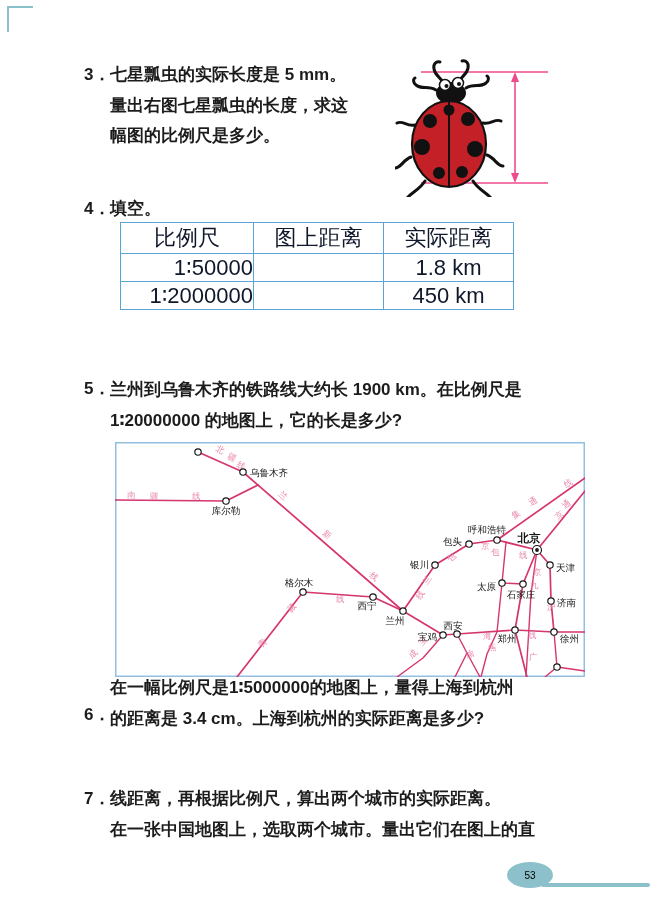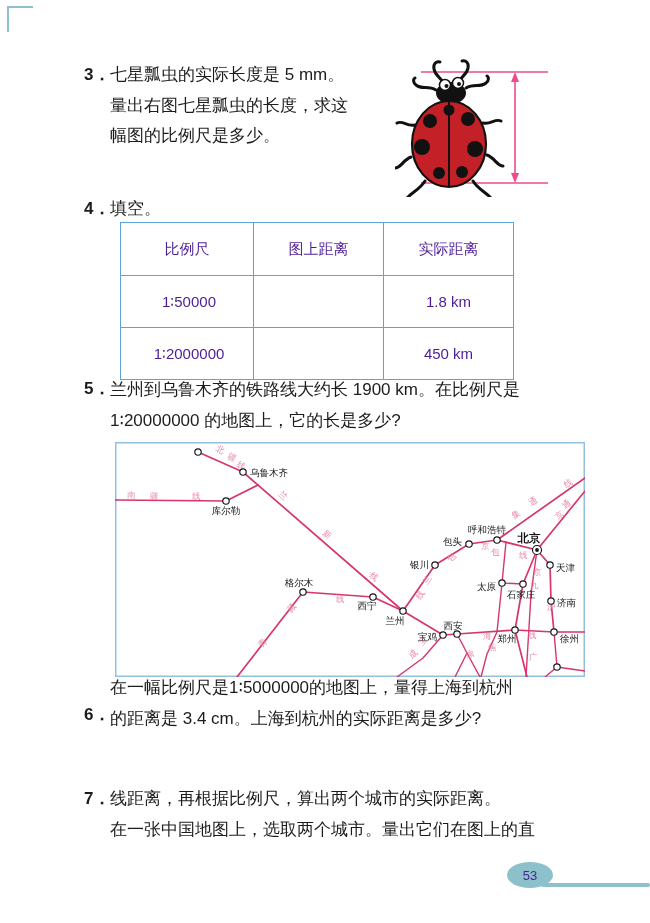--- a/index.html
+++ b/index.html
@@ -1,45 +1,45 @@
 <!DOCTYPE html>
 <html style="--rail: #d6356f; --raillabel: #e887ad; --tblborder: #5aa5d6; --mapframe: #93bfe0; --measure: #ee4b8d; --bugbody: #c32127; --teal: #8cc0ca;"><head>
 <meta charset="utf-8">
 <style>
   html,body{margin:0;padding:0;background:#e9e9e9;}
   .page{position:relative;width:650px;height:923px;background:#fff;overflow:hidden;
         font-family:"Liberation Sans","DejaVu Sans",sans-serif;color:#1c1c1c;}
   .corner{position:absolute;left:7px;top:6px;width:24px;height:24px;
           border-left:2px solid var(--teal,#8cc0ca);border-top:2px solid var(--teal,#8cc0ca);}
   .pnum{position:absolute;left:84px;font-weight:bold;font-size:17px;line-height:30px;}
-  .plines{position:absolute;left:110px;font-size:17px;line-height:30.5px;white-space:nowrap;}
+  .plines{position:absolute;left:110px;font-size:17px;line-height:30.5px;white-space:nowrap;font-weight:bold;}
   .plines div{height:30.5px;}
   
   .fill{position:absolute;left:120px;top:222px;border-collapse:collapse;table-layout:fixed;}
-  .fill th,.fill td{border:1.6px solid var(--tblborder,#5aa5d6);font-size:15px;color:#4c1d95;
-        text-align:center;padding:12px;height:27px;font-weight:400;}
+  .fill th,.fill td{border:1.6px solid var(--tblborder,#5aa5d6);font-size:22px;color:#0f172a;
+        text-align:center;padding:0;height:27px;font-weight:400;}
   .fill th{height:28px;}
   .fill col.c0{width:133px}.fill col.c1{width:130px}.fill col.c2{width:130px}
-  .fill td.c0{text-align:center;padding-left:16px;}
+  .fill td.c0{text-align:right;padding-left:16px;}
   
   .mapsvg{position:absolute;left:115px;top:442px;}
   .rail{fill:none;stroke:var(--rail,#d6356f);stroke-linejoin:round;stroke-linecap:round;}
   .raillabel{fill:var(--raillabel,#e887ad);font-size:8.5px;}
   .stn{fill:#fff;stroke:#151515;stroke-width:1.15px;}
   .stnlabel{fill:#151515;font-size:9.5px;}
   .capital{font-weight:bold;font-size:11.5px;}
   
   .bugsvg{position:absolute;left:395px;top:57px;}
   .meas{stroke:var(--measure,#ee4b8d);stroke-width:1.6px;}
   .measfill{fill:var(--measure,#ee4b8d);}
   .limb{fill:none;stroke:#111;stroke-width:3px;stroke-linecap:round;}
   
   .pageno{position:absolute;left:507px;top:862px;width:46px;height:26px;border-radius:50%;
           background:var(--teal,#8cc0ca);display:flex;align-items:center;justify-content:center;
-          font-size:13px;color:#4c1d95;z-index:2;}
+          font-size:10px;color:#000000;z-index:2;}
   .footline{position:absolute;left:541px;top:883px;width:109px;height:4px;
           background:var(--teal,#8cc0ca);border-radius:2px;}
 </style>
 </head>
 <body>
 
 <div class="page">
 
   <div class="corner"></div>
 

